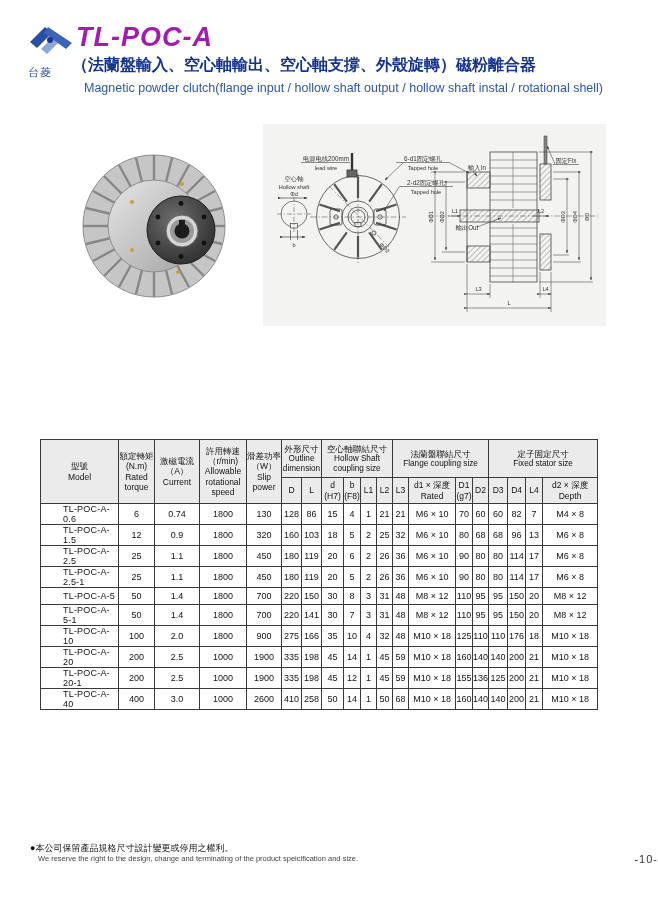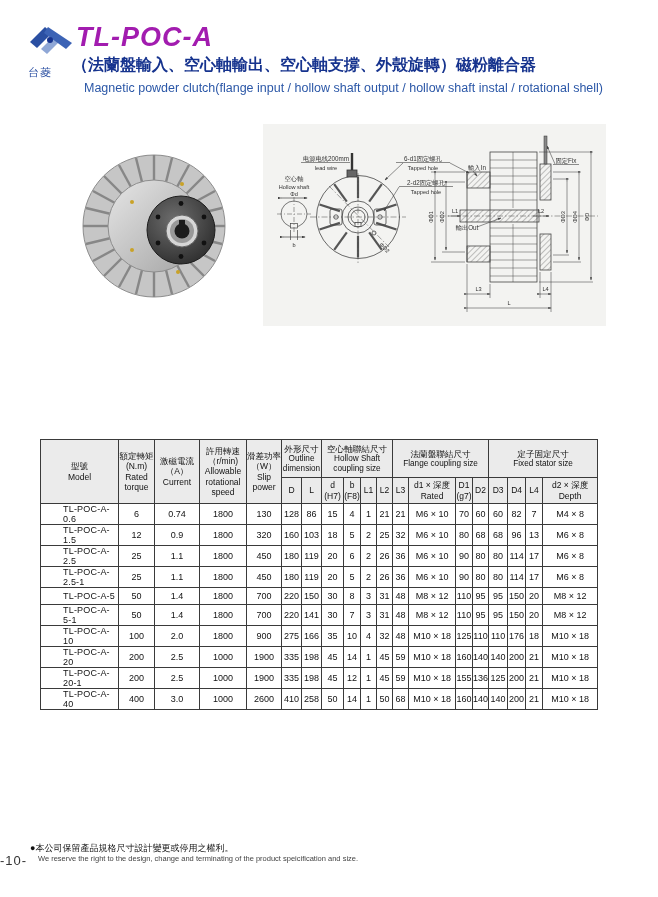--- a/index.html
+++ b/index.html
@@ -32,22 +32,22 @@
   .spec-table thead tr:last-child{height:26px;}
   .pre{white-space:pre-line;}
   .grp-zh{display:block;font-size:8.6px;}
   .grp-en{display:block;font-size:8.2px;}
   .spec-table tbody td{height:16px;font-size:9px;background:#fff;}
   .spec-table tbody td.model-col{text-align:left;padding-left:22px;letter-spacing:.2px;}
 
   
   .footer-zh{position:absolute;left:30px;top:842px;font-size:9px;color:#111;}
   .footer-en{position:absolute;left:38px;top:854px;font-size:7.5px;color:#444;}
-  .page-num{position:absolute;left:0;top:853px;width:658px;text-align:left;
-            font-size:13px;color:#333;letter-spacing:1px;}
+  .page-num{position:absolute;left:0;top:853px;width:658px;text-align:right;
+            font-size:11px;color:#333;letter-spacing:1px;}
 </style>
 </head>
 <body>
 
 <div class="page">
 
   <div class="logo">
     <svg width="46" height="36" viewBox="0 0 46 36">
       <polygon points="2,18 17,3 24,9 9,24" fill="#2a4fa2"></polygon>
       <polygon points="13,25 28,10 34,15 19,30" fill="#8fa7d6"></polygon>

